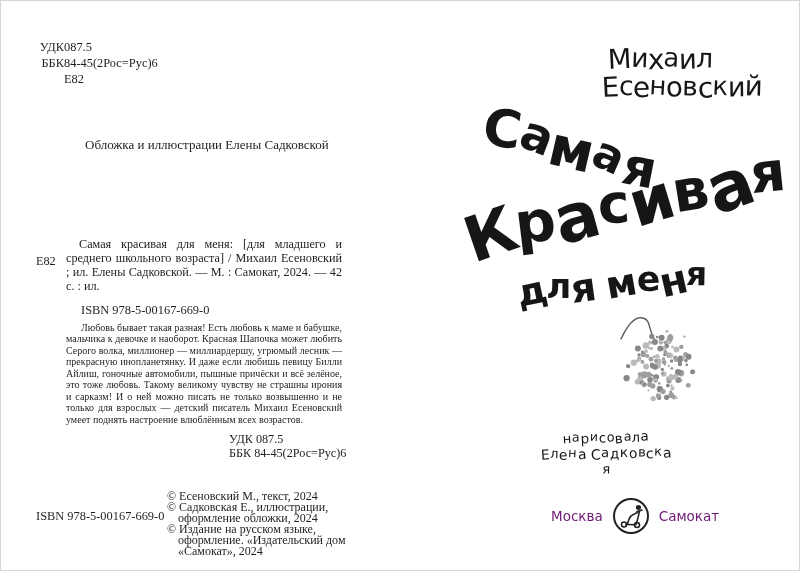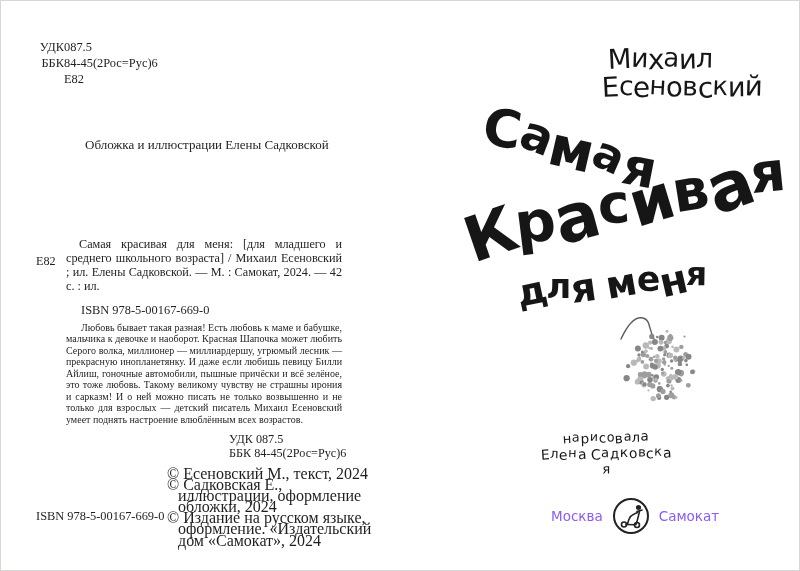--- a/index.html
+++ b/index.html
@@ -27,42 +27,42 @@
   .card-code{position:absolute;left:0;top:17px;font-size:12.2px;}
   .card-desc{margin-left:30px;width:276px;text-indent:13px;text-align:justify;
              font-size:12.2px;line-height:13.9px;margin-top:1px;}
   .card-isbn{margin-left:45px;margin-top:9px;font-size:12.4px;}
 
   .annotation{left:65px;top:321px;width:276px;text-indent:15px;text-align:justify;
               font-size:10px;line-height:11.45px;}
 
   .class-bottom{left:228px;top:432px;font-size:12.2px;line-height:13.6px;}
 
-  .copyright-block{left:166px;top:467px;width:214px;font-size:16px;line-height:11.1px;}
+  .copyright-block{left:166px;top:490px;width:214px;font-size:12px;line-height:11.1px;}
   .copyright-block .entry{padding-left:11px;text-indent:-11px;}
 
   .isbn-bottom{left:35px;top:508px;font-size:12.4px;}
 
   
   .hand{font-family:"DejaVu Sans", sans-serif;color:#161616;}
   .author-line1{left:607px;top:42px;font-size:27px;letter-spacing:-0.5px;}
   .author-line2{left:601px;top:70px;font-size:27px;letter-spacing:-0.5px;}
 
   .title-word{font-weight:bold;white-space:nowrap;}
   .title-w1{left:492px;top:94px;font-size:50px;transform:rotate(16deg);transform-origin:left top;}
   .title-w2{left:458px;top:203px;font-size:60px;transform:rotate(-12deg);transform-origin:left top;}
   .title-w3{left:514px;top:270px;font-size:36px;transform:rotate(-5deg);transform-origin:left top;}
 
   .flower{left:598px;top:298px;}
   .illustrator{left:538px;top:429px;width:135px;text-align:center;transform:rotate(-1deg);}
   .illustrator .l1{font-size:13px;letter-spacing:0.6px;line-height:15px;}
   .illustrator .l2{font-size:13.5px;letter-spacing:0.6px;line-height:16px;}
 
   .publisher{left:550px;top:496px;display:flex;align-items:center;gap:9px;}
-  .publisher .ptxt{font-size:13.5px;color:#8b5cf6;}
+  .publisher .ptxt{font-size:13.5px;color:#701a75;}
   .logo-badge{width:38px;height:38px;}
 </style>
 </head>
 <body>
 
 <div class="spread">
 
   <div>
 
     <div class="abs class-top">

